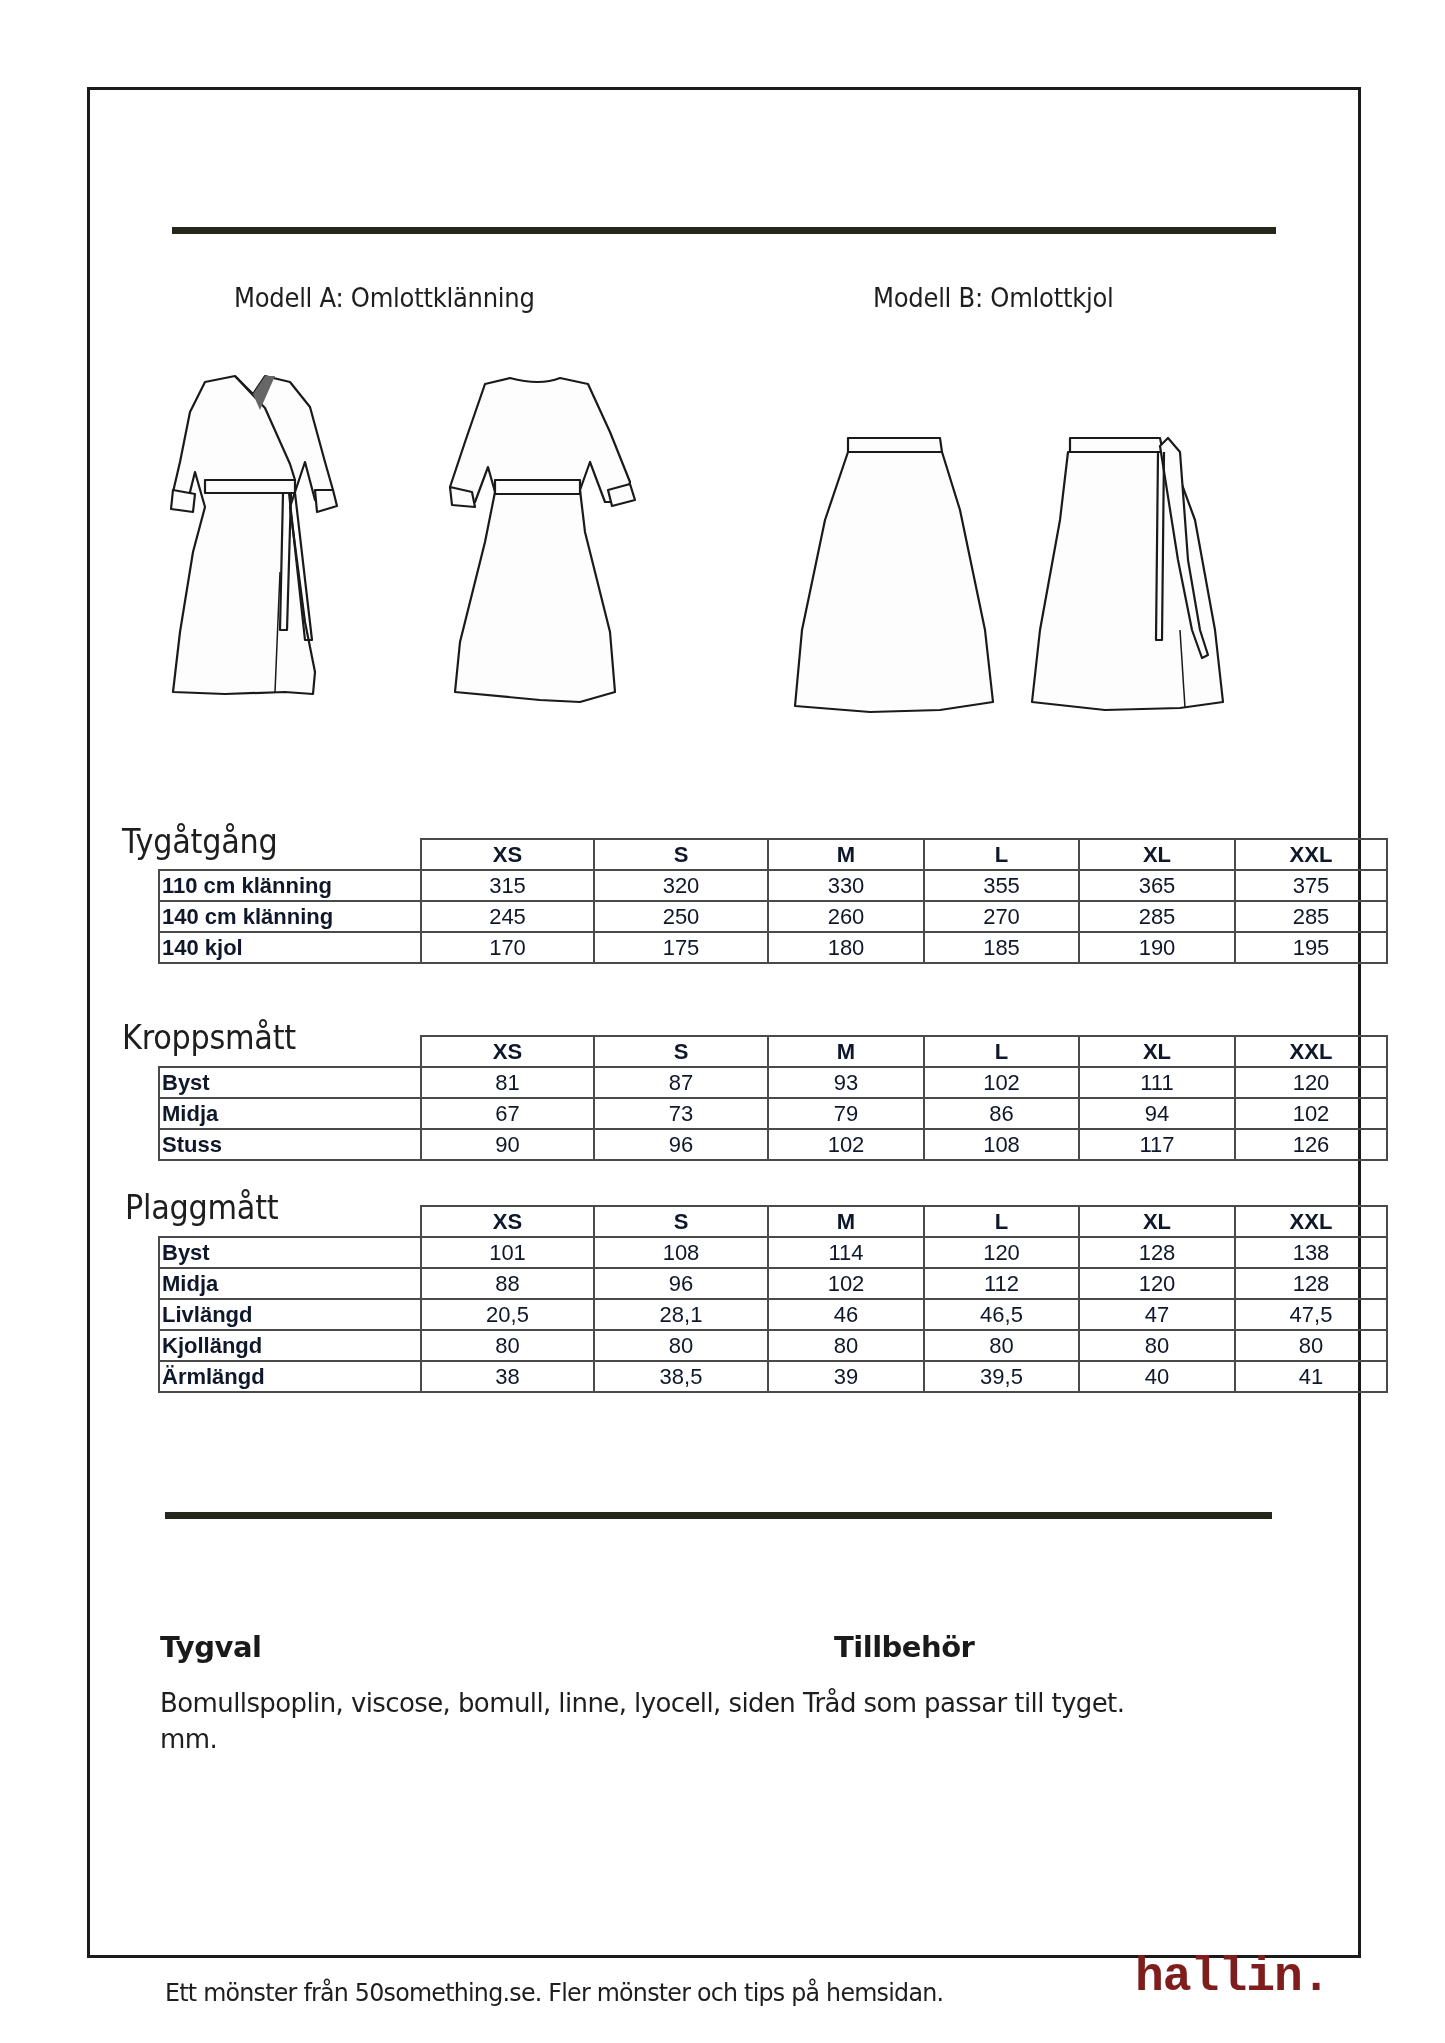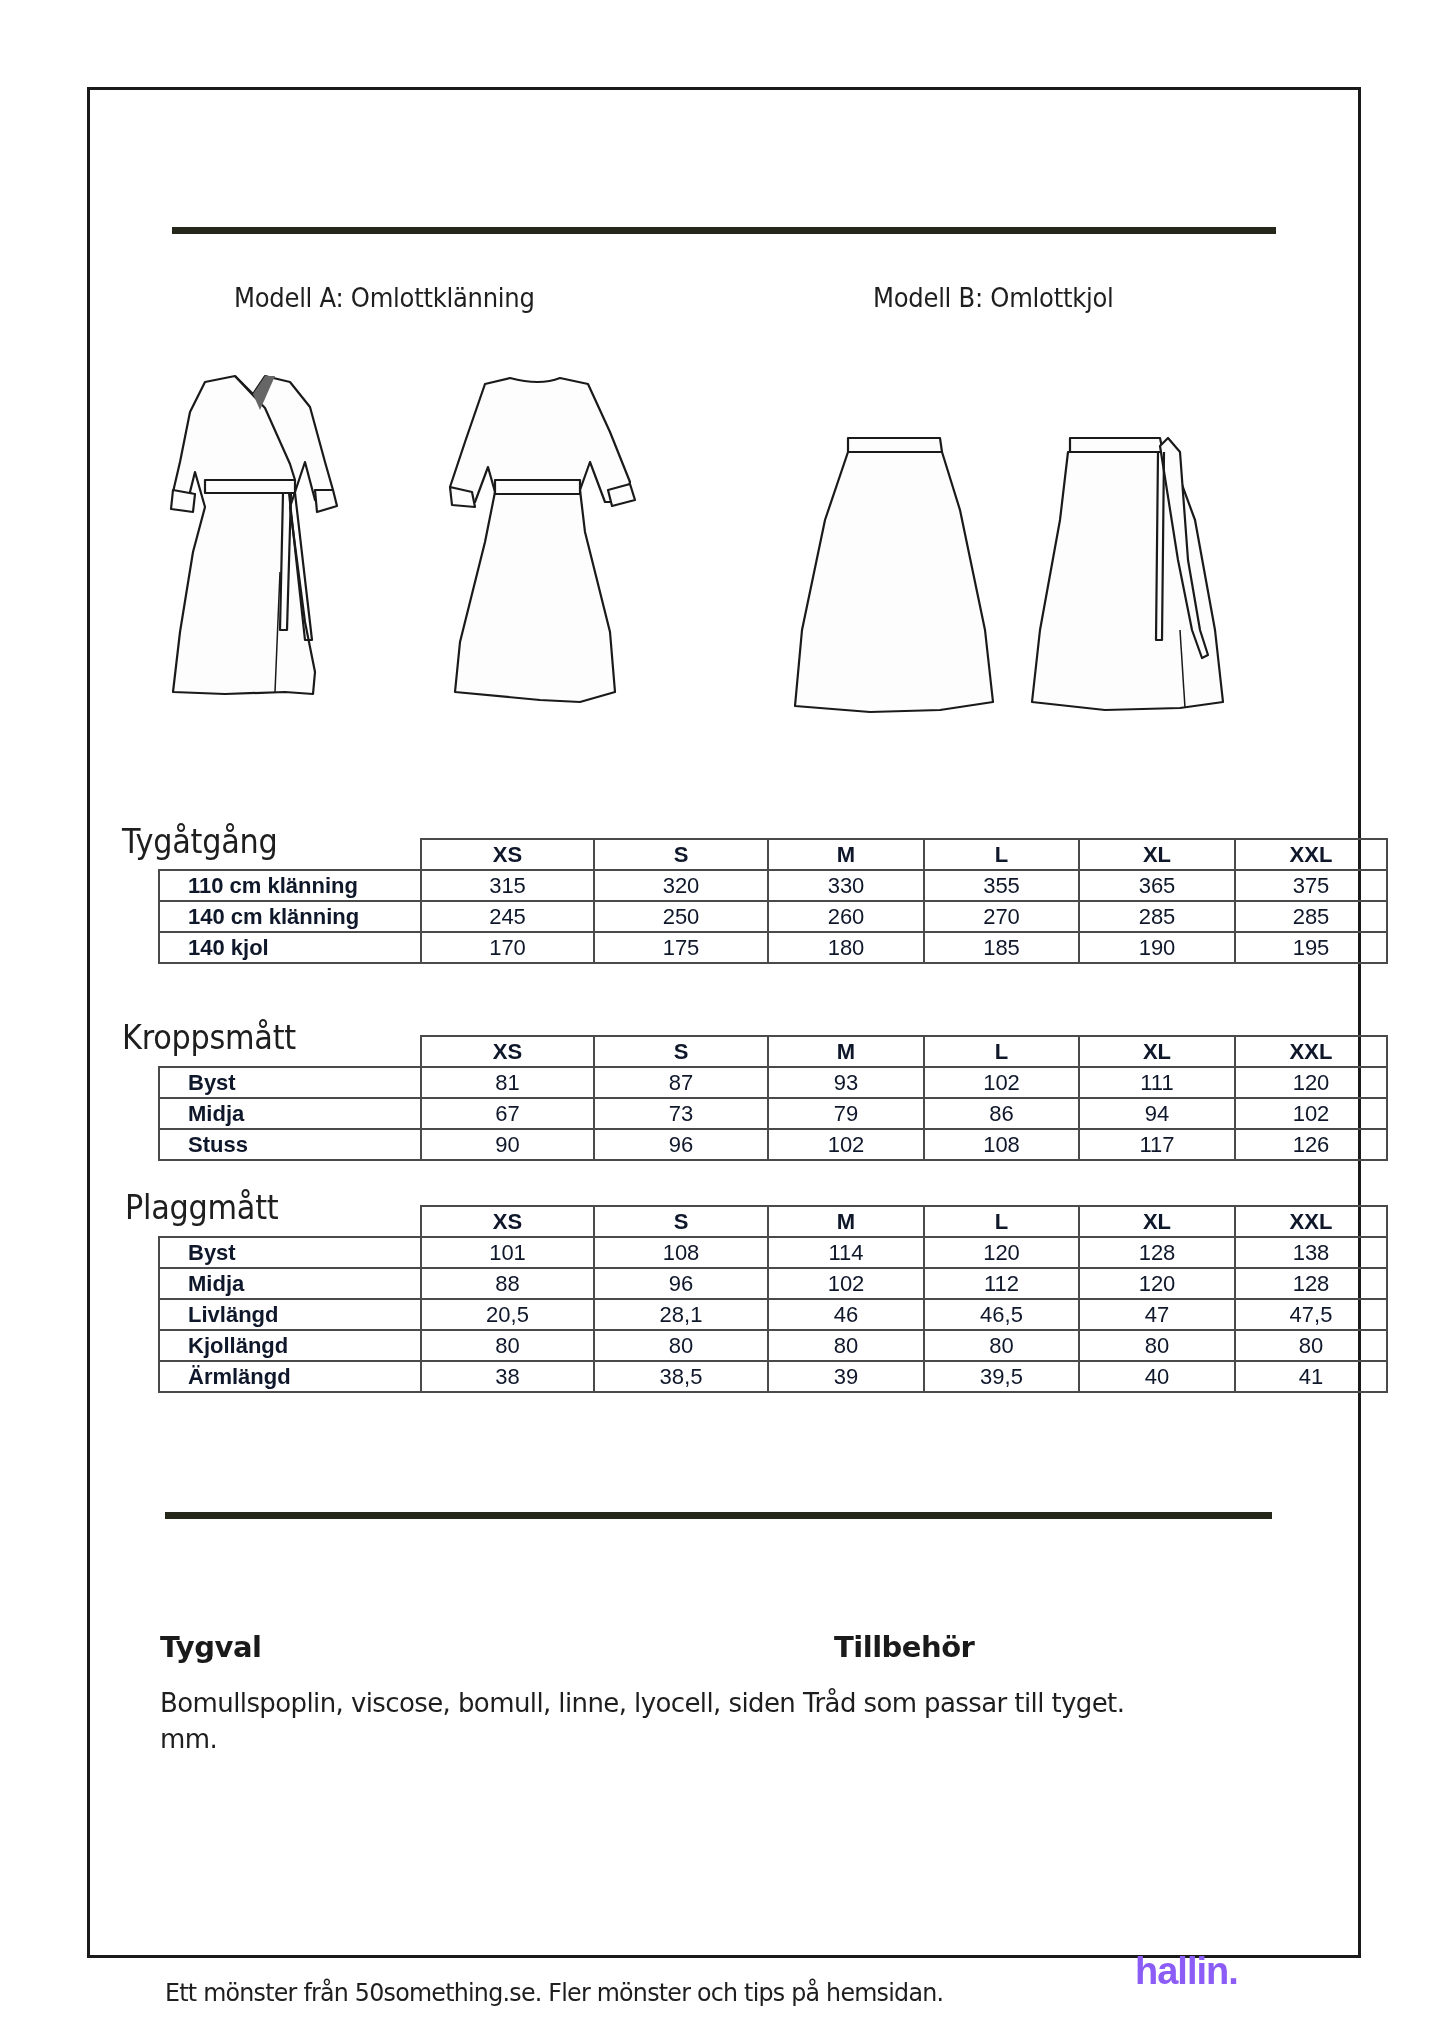--- a/index.html
+++ b/index.html
@@ -11,26 +11,26 @@
   .model-label { position:absolute; font-family:"DejaVu Sans", sans-serif; font-size:27px;
                  font-weight:normal; color:#1e1e1e; letter-spacing:-0.3px; transform:scaleX(0.9); transform-origin:left top; white-space:nowrap; }
   .sketch { position:absolute; }
   .sketch svg { display:block; width:100%; height:100%; }
   .tbl-title { position:absolute; font-family:"DejaVu Sans", sans-serif; font-size:33px; color:#1e1e1e;
                font-weight:normal; white-space:nowrap; transform:scaleX(0.92); transform-origin:left top; letter-spacing:-0.3px; }
   table.size { position:absolute; border-collapse:collapse; table-layout:fixed;
                font-family:"Liberation Sans", sans-serif; font-size:22px; color:#0f172a;margin-left:48px; }
   table.size td, table.size th { border:2px solid #4a4a4a; height:29px; padding:0; text-align:center; vertical-align:bottom; line-height:28px; }
   table.size th { font-weight:bold; font-size:22px; }
-  table.size td.lbl { text-align:left; font-weight:bold; padding-left:28px; }
+  table.size td.lbl { text-align:left; font-weight:bold; padding-left:2px; }
   table.size th.blank { border:none; border-bottom:2px solid #4a4a4a; border-right:2px solid #4a4a4a; }
   .sec-head { position:absolute; font-family:"DejaVu Sans", sans-serif; font-weight:bold; font-size:29px; color:#1a1a1a; letter-spacing:-0.5px; }
   .sec-body { position:absolute; font-family:"DejaVu Sans", sans-serif; font-size:26px; line-height:36px; color:#1e1e1e; letter-spacing:-0.6px; }
   .footer-text { position:absolute; left:165px; top:1978px; font-family:"DejaVu Sans", sans-serif; font-size:25px; color:#1e1e1e; white-space:nowrap; letter-spacing:-0.8px; transform:scaleX(0.95); transform-origin:left top; }
-  .logo { position:absolute; left:1135px; top:1950px; font-family:Liberation Sans, sans-serif; font-weight:bold; font-size:38px; color:#8b5cf6; letter-spacing:-1px; }
+  .logo { position:absolute; left:1135px; top:1950px; font-family:Liberation Mono, monospace; font-weight:bold; font-size:48px; color:#7f1d1d; letter-spacing:-1px; }
 </style>
 </head>
 <body>
 
 <div class="frame"></div>
 
 <div class="rule" style="left:172px; top:227px; width:1104px;"></div>
 
 <div class="model-label" style="left:234px; top:282px;">Modell A: Omlottklänning</div>
 <div class="model-label" style="left:873px; top:282px;">Modell B: Omlottkjol</div>

